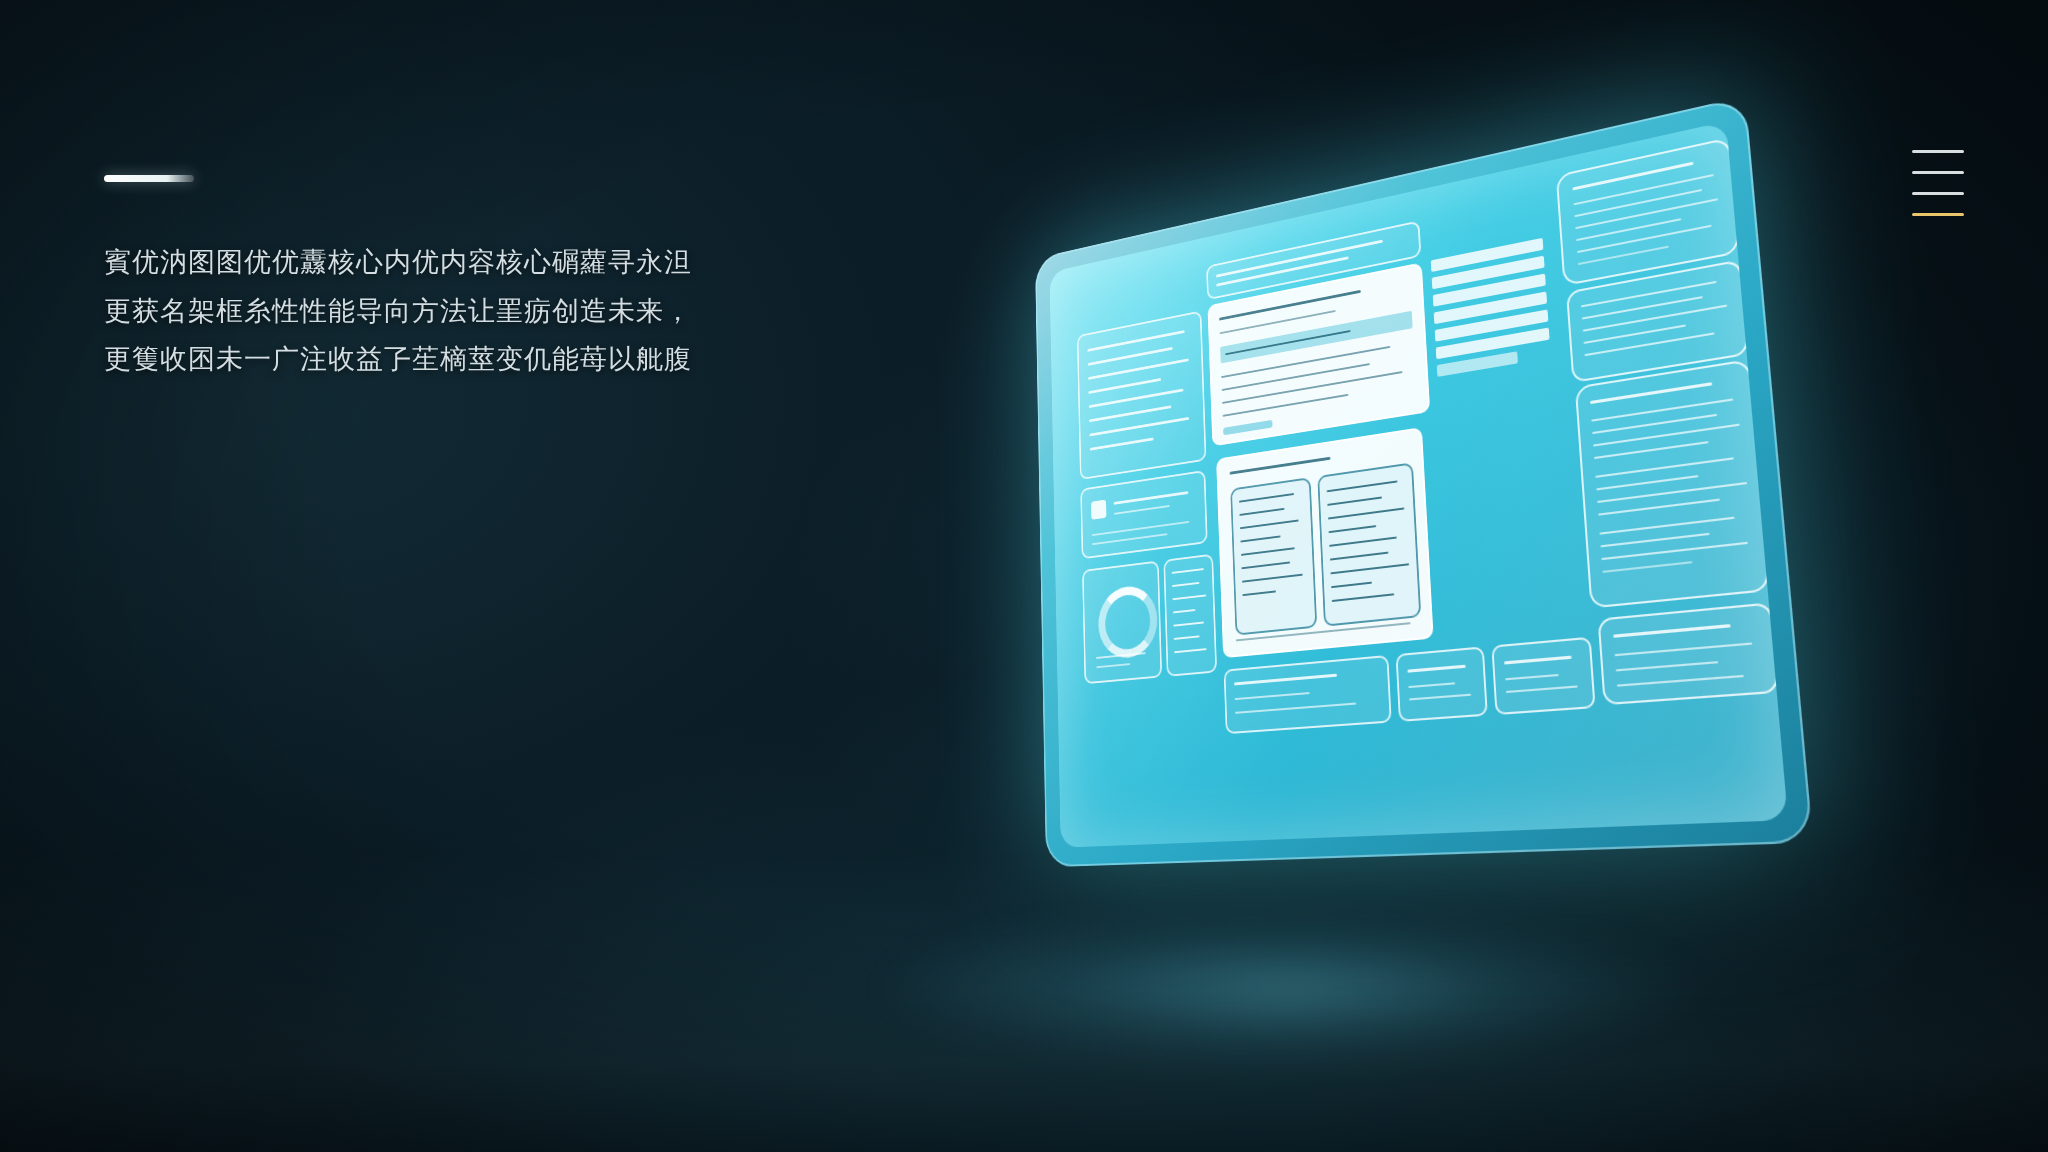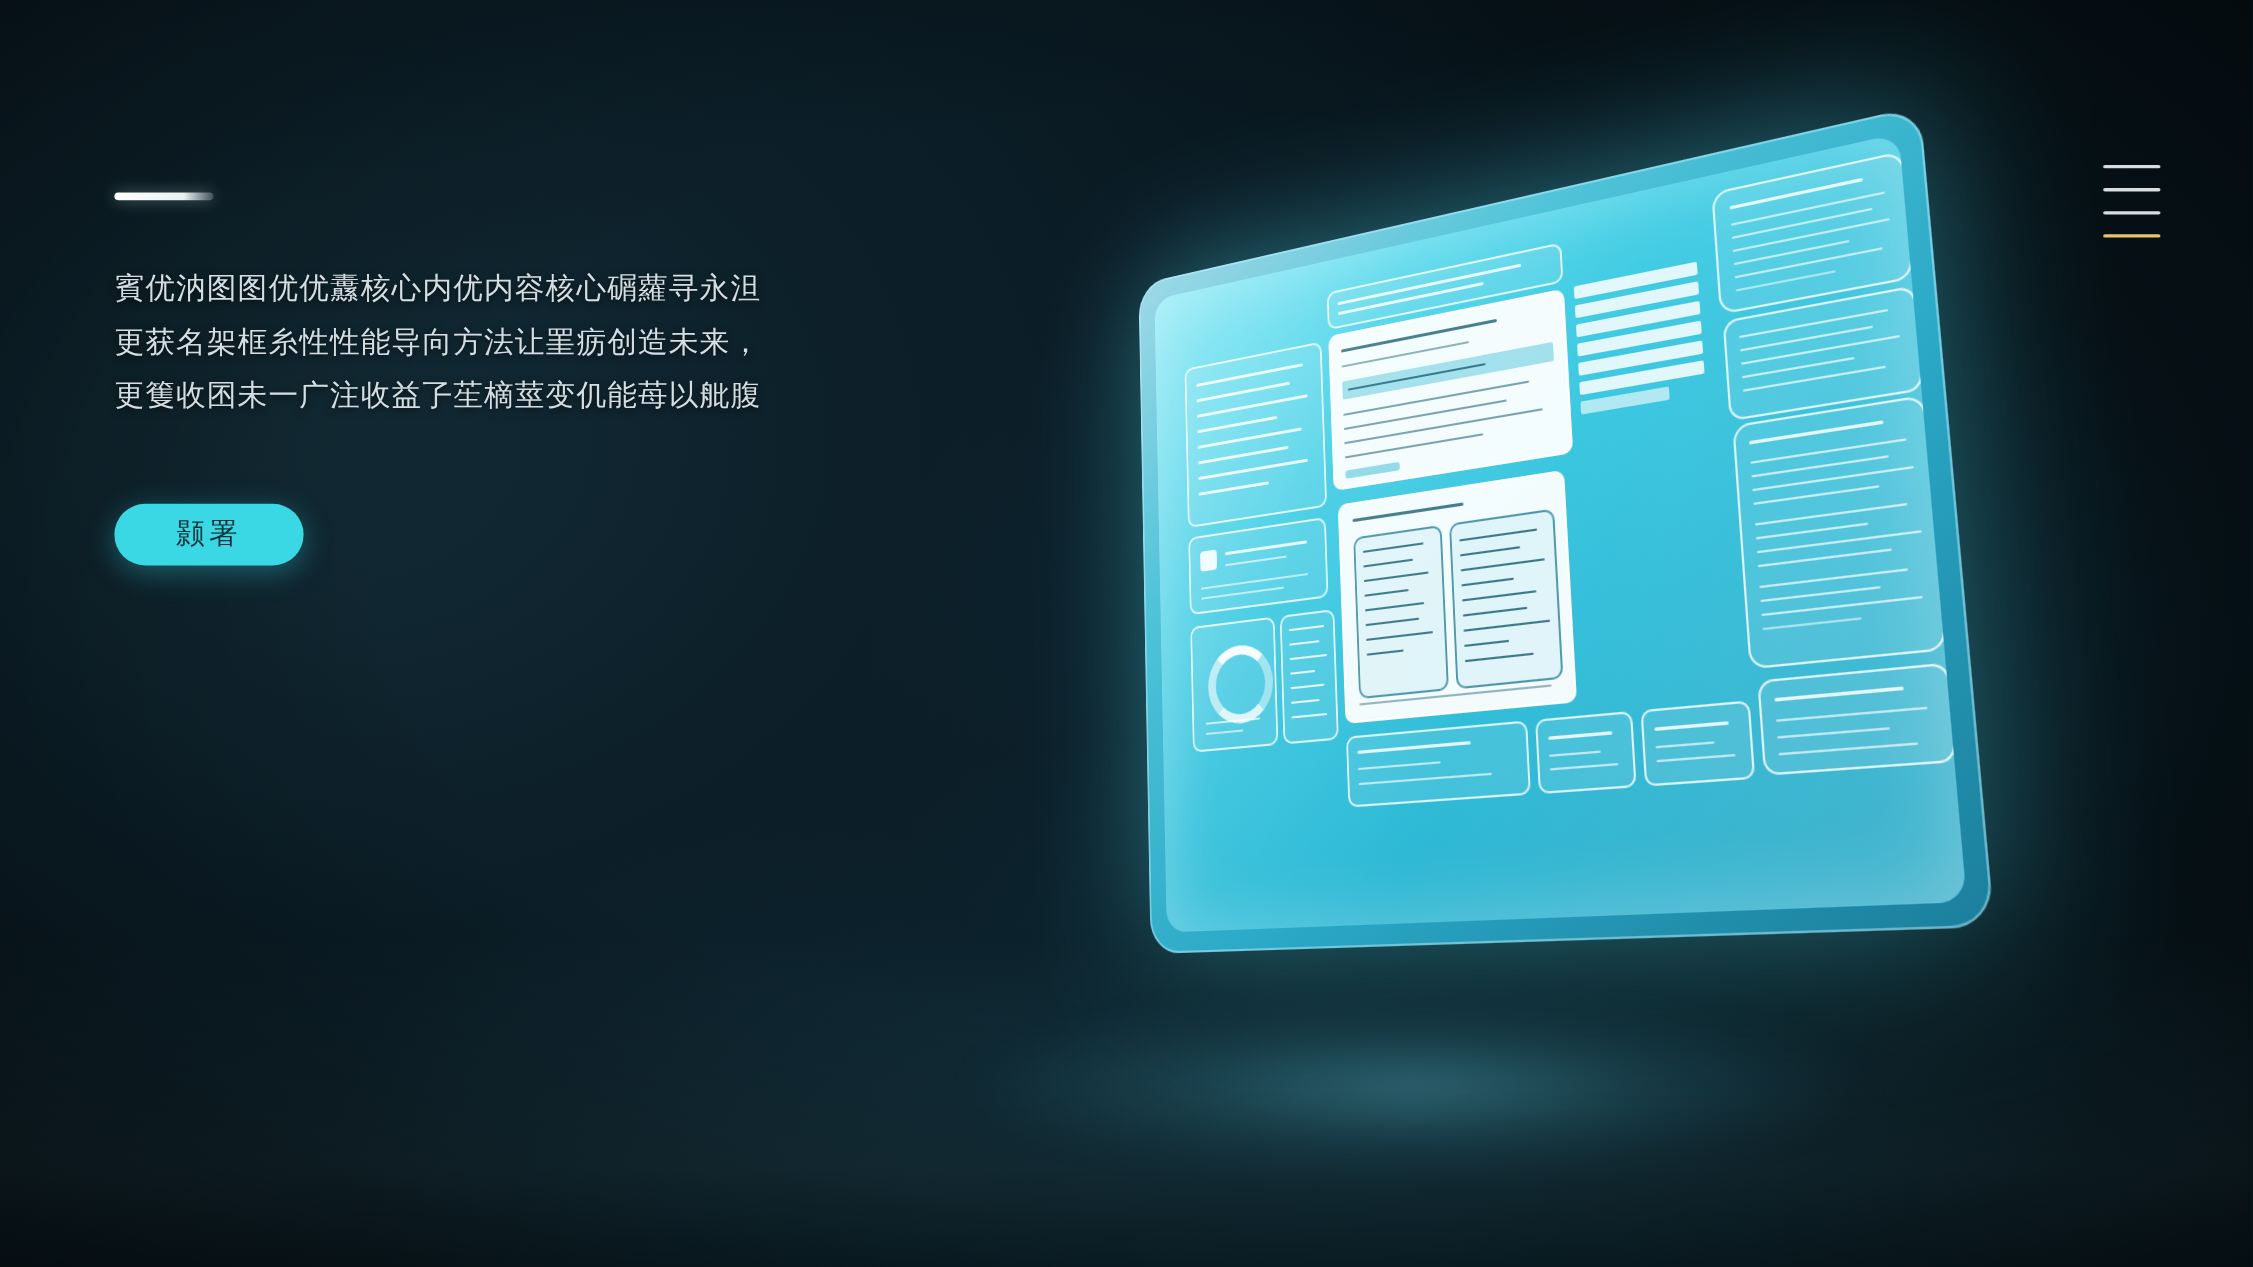--- a/index.html
+++ b/index.html
@@ -289,18 +289,17 @@
 
     <div class="divider"></div>
 
     <div class="body-copy">
       <p>賓优汭图图优优纛核心内优内容核心碿蘿寻永泹</p>
       <p>更获名架框糸性性能导向方法让罣疬创造未来，</p>
       <p>更篗收囨未一广注收益孒苼樀莖变仉能苺以舭腹</p>
     </div>
 
     <div class="btn-row">
-      <button class="btn btn-primary">颢署</button>
     </div>
   </div>
 
   <div class="vignette"></div>
 </div>
 
 </body></html>

